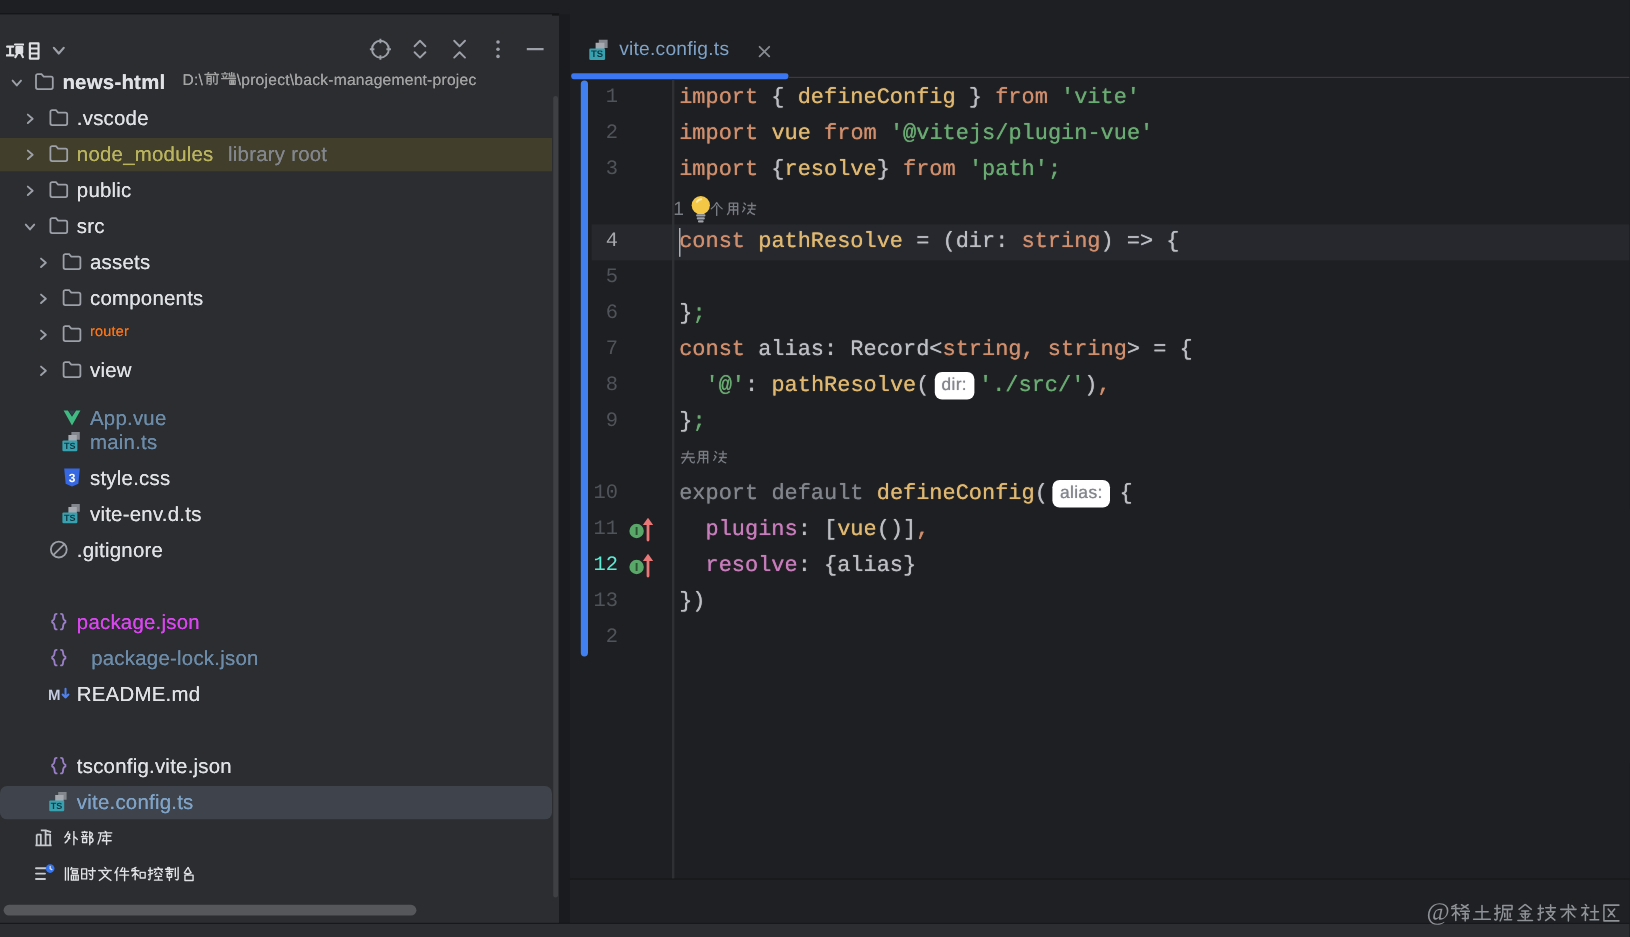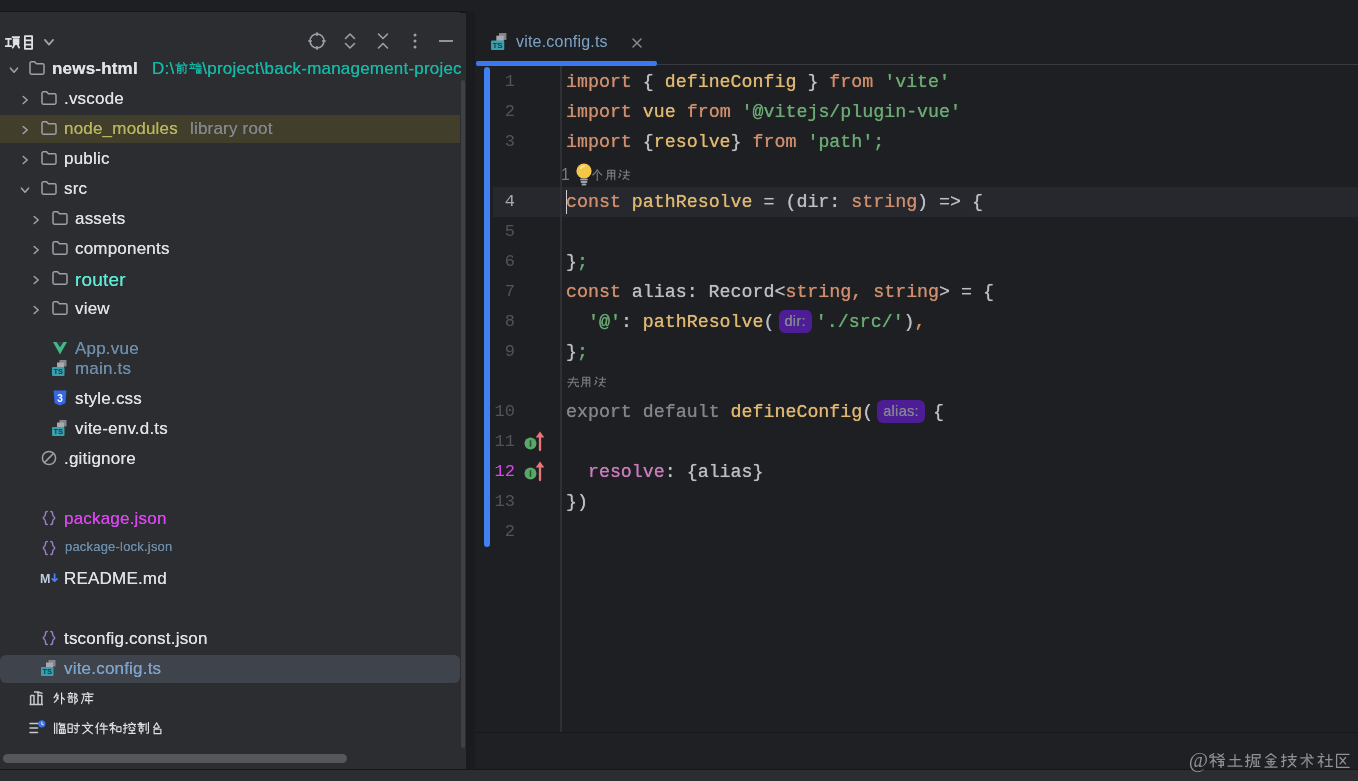--- a/index.html
+++ b/index.html
@@ -7,21 +7,21 @@
 .cj{width:13px;height:13px;display:inline-block;vertical-align:-1px;margin:0 .5px;stroke:currentColor;stroke-width:9px}
 .cjb{width:15px;height:15px;display:inline-block;vertical-align:-2px;margin:0 .5px;stroke:currentColor;stroke-width:12px}
 .cji{width:12.5px;height:12.5px;display:inline-block;vertical-align:-1.5px;margin:0 .5px;stroke:currentColor;stroke-width:9px}
 .cjw{width:16px;height:16px;display:inline-block;vertical-align:-2px;margin:0 1px;stroke:currentColor;stroke-width:8px}
 .row{position:absolute;left:0;width:466px;height:30px;overflow:hidden}
 .ic{position:absolute;top:6px}
 .tx{text-shadow:0 0 .5px;position:absolute;top:6px;font-size:17px;color:#DFE1E5;letter-spacing:.2px;white-space:nowrap}
 .cl{text-shadow:0 0 .7px;position:absolute;left:566px;height:30px;line-height:30px;font-family:"Liberation Mono",monospace;font-size:18.3px;white-space:pre;color:#BCBEC4}
 .ln{position:absolute;left:455px;width:60px;height:30px;line-height:30px;text-align:right;font-family:"Liberation Mono",monospace;font-size:17px;color:#50545A}
 .k{color:#CF8E6D}.s{color:#6AAB73}.f{color:#DFB872}.p{color:#C77DBB}.d{color:#82858C}
-.inlay{display:inline-block;vertical-align:1px;height:23px;line-height:23px;background:#4c1d95;border-radius:6px;padding:0 6px;margin:0 4px;font-family:"Liberation Sans",sans-serif;font-size:14.5px;color:#83868D;letter-spacing:.3px}
+.inlay{display:inline-block;vertical-align:1px;height:23px;line-height:23px;background:#ffffff;border-radius:6px;padding:0 6px;margin:0 4px;font-family:"Liberation Sans",sans-serif;font-size:14.5px;color:#83868D;letter-spacing:.3px}
 </style></head><body>
 
 <svg width="0" height="0" style="position:absolute">
 <defs>
 <symbol id="gxiang" viewBox="0 0 100 100">
         <path d="M6 26 H40 M23 26 V72 M4 74 H42 M50 14 H96 M58 28 H90 V60 H58 Z M58 39 H90 M58 50 H90 M66 60 L52 84 M82 60 L94 84" fill="none" stroke-linecap="round" stroke-linejoin="round"></path>
       </symbol>
 <symbol id="gmu" viewBox="0 0 100 100">
         <path d="M26 8 H74 V92 H26 Z M26 36 H74 M26 64 H74" fill="none" stroke-linecap="round" stroke-linejoin="round"></path>
       </symbol>
@@ -139,21 +139,21 @@
         <path d="M4 11 H18" stroke="#9DA0A8" stroke-width="1.8"></path>
       </svg></div>
 <div class="row" style="top:53px">
       <div class="abs" style="left:8px;top:9px"><svg width="12" height="12" viewBox="0 0 12 12">
           <path d="M2.5 4.2 L6 8.2 L9.5 4.2" fill="none" stroke="#9DA0A8" stroke-width="1.6" stroke-linecap="round" stroke-linejoin="round"></path>
         </svg></div>
       <div class="ic" style="left:28px"><svg width="18" height="18" viewBox="0 0 18 18">
           <path d="M2 4.2 C2 3.4 2.6 2.8 3.4 2.8 H6.6 L8.4 4.8 H14.6 C15.4 4.8 16 5.4 16 6.2 V13.8 C16 14.6 15.4 15.2 14.6 15.2 H3.4 C2.6 15.2 2 14.6 2 13.8 Z" fill="none" stroke="#9DA0A8" stroke-width="1.5"></path>
         </svg></div>
       <div class="tx" style="left:52px;color:#DFE1E5;font-size:17px;font-weight:bold">news-html</div>
-      <div class="tx" style="left:152px;color:#14b8a6;font-size:17px">D:\<svg class="cj">
+      <div class="tx" style="left:152px;color:#a3a3a3;font-size:13px">D:\<svg class="cj">
           <use href="#gqian"></use>
         </svg><svg class="cj">
           <use href="#gduan"></use>
         </svg>\project\back-management-projec</div>
     </div>
 <div class="row" style="top:83px">
       <div class="abs" style="left:19px;top:9px"><svg width="12" height="12" viewBox="0 0 12 12">
           <path d="M4.2 2.5 L8.2 6 L4.2 9.5" fill="none" stroke="#9DA0A8" stroke-width="1.6" stroke-linecap="round" stroke-linejoin="round"></path>
         </svg></div>
       <div class="ic" style="left:40px"><svg width="18" height="18" viewBox="0 0 18 18">
@@ -208,21 +208,21 @@
         </svg></div>
       <div class="tx" style="left:75px;color:#DFE1E5;font-size:17px">components</div>
     </div>
 <div class="row" style="top:263px">
       <div class="abs" style="left:30px;top:9px"><svg width="12" height="12" viewBox="0 0 12 12">
           <path d="M4.2 2.5 L8.2 6 L4.2 9.5" fill="none" stroke="#9DA0A8" stroke-width="1.6" stroke-linecap="round" stroke-linejoin="round"></path>
         </svg></div>
       <div class="ic" style="left:51px"><svg width="18" height="18" viewBox="0 0 18 18">
           <path d="M2 4.2 C2 3.4 2.6 2.8 3.4 2.8 H6.6 L8.4 4.8 H14.6 C15.4 4.8 16 5.4 16 6.2 V13.8 C16 14.6 15.4 15.2 14.6 15.2 H3.4 C2.6 15.2 2 14.6 2 13.8 Z" fill="none" stroke="#9DA0A8" stroke-width="1.5"></path>
         </svg></div>
-      <div class="tx" style="left:75px;color:#5eead4;font-size:19px">router</div>
+      <div class="tx" style="left:75px;color:#f97316;font-size:12px">router</div>
     </div>
 <div class="row" style="top:293px">
       <div class="abs" style="left:30px;top:9px"><svg width="12" height="12" viewBox="0 0 12 12">
           <path d="M4.2 2.5 L8.2 6 L4.2 9.5" fill="none" stroke="#9DA0A8" stroke-width="1.6" stroke-linecap="round" stroke-linejoin="round"></path>
         </svg></div>
       <div class="ic" style="left:51px"><svg width="18" height="18" viewBox="0 0 18 18">
           <path d="M2 4.2 C2 3.4 2.6 2.8 3.4 2.8 H6.6 L8.4 4.8 H14.6 C15.4 4.8 16 5.4 16 6.2 V13.8 C16 14.6 15.4 15.2 14.6 15.2 H3.4 C2.6 15.2 2 14.6 2 13.8 Z" fill="none" stroke="#9DA0A8" stroke-width="1.5"></path>
         </svg></div>
       <div class="tx" style="left:75px;color:#DFE1E5;font-size:17px">view</div>
     </div>
@@ -268,34 +268,34 @@
 <div class="row" style="top:503px">
       <div class="ic" style="left:40px"><svg width="18" height="18" viewBox="0 0 18 18">
           <path d="M7.2 2.5 C5.5 2.5 5.5 3.4 5.5 4.6 C5.5 6.4 5.3 7.6 3.5 8.4 V9.6 C5.3 10.4 5.5 11.6 5.5 13.4 C5.5 14.6 5.5 15.5 7.2 15.5 M10.8 2.5 C12.5 2.5 12.5 3.4 12.5 4.6 C12.5 6.4 12.7 7.6 14.5 8.4 V9.6 C12.7 10.4 12.5 11.6 12.5 13.4 C12.5 14.6 12.5 15.5 10.8 15.5" fill="none" stroke="#9B7EC8" stroke-width="1.5" stroke-linecap="round"></path>
         </svg></div>
       <div class="tx" style="left:64px;color:#d946ef;font-size:17px">package.json</div>
     </div>
 <div class="row" style="top:533px">
       <div class="ic" style="left:40px"><svg width="18" height="18" viewBox="0 0 18 18">
           <path d="M7.2 2.5 C5.5 2.5 5.5 3.4 5.5 4.6 C5.5 6.4 5.3 7.6 3.5 8.4 V9.6 C5.3 10.4 5.5 11.6 5.5 13.4 C5.5 14.6 5.5 15.5 7.2 15.5 M10.8 2.5 C12.5 2.5 12.5 3.4 12.5 4.6 C12.5 6.4 12.7 7.6 14.5 8.4 V9.6 C12.7 10.4 12.5 11.6 12.5 13.4 C12.5 14.6 12.5 15.5 10.8 15.5" fill="none" stroke="#9B7EC8" stroke-width="1.5" stroke-linecap="round"></path>
         </svg></div>
-      <div class="tx" style="left:65px;color:#6C8CA9;font-size:13px">package-lock.json</div>
+      <div class="tx" style="left:76px;color:#6C8CA9;font-size:17px">package-lock.json</div>
     </div>
 <div class="row" style="top:563px">
       <div class="ic" style="left:40px"><svg width="19" height="18" viewBox="0 0 19 18">
           <text x="0" y="14" font-family="Liberation Sans,sans-serif" font-size="12.5" font-weight="bold" fill="#C2CBDF">M</text>
           <path d="M14.6 5 V12.2 M14.6 12.2 L12.2 9.8 M14.6 12.2 L17 9.8" fill="none" stroke="#4D82F5" stroke-width="1.7" stroke-linecap="round" stroke-linejoin="round"></path>
         </svg></div>
       <div class="tx" style="left:64px;color:#DFE1E5;font-size:17px">README.md</div>
     </div>
 <div class="row" style="top:623px">
       <div class="ic" style="left:40px"><svg width="18" height="18" viewBox="0 0 18 18">
           <path d="M7.2 2.5 C5.5 2.5 5.5 3.4 5.5 4.6 C5.5 6.4 5.3 7.6 3.5 8.4 V9.6 C5.3 10.4 5.5 11.6 5.5 13.4 C5.5 14.6 5.5 15.5 7.2 15.5 M10.8 2.5 C12.5 2.5 12.5 3.4 12.5 4.6 C12.5 6.4 12.7 7.6 14.5 8.4 V9.6 C12.7 10.4 12.5 11.6 12.5 13.4 C12.5 14.6 12.5 15.5 10.8 15.5" fill="none" stroke="#9B7EC8" stroke-width="1.5" stroke-linecap="round"></path>
         </svg></div>
-      <div class="tx" style="left:64px;color:#DFE1E5;font-size:17px">tsconfig.const.json</div>
+      <div class="tx" style="left:64px;color:#DFE1E5;font-size:17px">tsconfig.vite.json</div>
     </div>
 <div class="row" style="top:653px">
       <div class="abs" style="left:0;top:2px;width:460px;height:28px;background:#3F444C;border-radius:6px"></div>
       <div class="ic" style="left:40px"><svg width="18" height="18" viewBox="0 0 18 18">
           <path d="M8.5 1 H15.5 V7.5 H8.5 Z" fill="#83868C"></path>
           <path d="M6 3.5 H13 V9.5 H6 Z" fill="#A6A9AF"></path>
           <rect x="1" y="8" width="12.5" height="9" rx="1" fill="#38A0AE"></rect>
           <text x="7.2" y="15" font-family="Liberation Sans,sans-serif" font-size="7.5" font-weight="bold" fill="#0F3A45" text-anchor="middle">TS</text>
         </svg></div>
       <div class="tx" style="left:64px;color:#7FA3C8;font-size:17px">vite.config.ts</div>
@@ -384,21 +384,21 @@
 <div class="ln" style="top:97px;color:#50545A">2</div>
 <div class="ln" style="top:127px;color:#50545A">3</div>
 <div class="ln" style="top:187px;color:#A6A8AE">4</div>
 <div class="ln" style="top:217px;color:#50545A">5</div>
 <div class="ln" style="top:247px;color:#50545A">6</div>
 <div class="ln" style="top:277px;color:#50545A">7</div>
 <div class="ln" style="top:307px;color:#50545A">8</div>
 <div class="ln" style="top:337px;color:#50545A">9</div>
 <div class="ln" style="top:397px;color:#50545A">10</div>
 <div class="ln" style="top:427px;color:#50545A">11</div>
-<div class="ln" style="top:457px;color:#d946ef">12</div>
+<div class="ln" style="top:457px;color:#5eead4">12</div>
 <div class="ln" style="top:487px;color:#50545A">13</div>
 <div class="ln" style="top:517px;color:#50545A">2</div>
 <div class="abs" style="left:524px;top:436px"><svg width="13" height="13" viewBox="0 0 13 13">
         <circle cx="6.5" cy="6.5" r="6" fill="#59A869"></circle>
         <path d="M6.5 3.2 V9.8" stroke="#2B5231" stroke-width="1.6"></path>
       </svg></div>
 <div class="abs" style="left:533px;top:430px"><svg width="14" height="22" viewBox="0 0 14 22">
         <path d="M7 20 V5" stroke="#E97777" stroke-width="2.3" stroke-linecap="round"></path>
         <path d="M7 1.4 L11.3 7.4 H2.7 Z" fill="#E97777"></path>
       </svg></div>
@@ -432,20 +432,21 @@
 <div class="cl" style="top:307px;left:566px">  <span class="s">'@'</span>: <span class="f">pathResolve</span>(<span class="inlay">dir:</span><span class="s">'./src/'</span>)<span class="k">,</span></div>
 <div class="cl" style="top:337px;left:566px">}<span class="s">;</span></div>
 <div class="abs" style="left:566px;top:367px;width:300px;height:30px;line-height:30px;font-size:16px;color:#787C83"><svg class="cji">
         <use href="#gwu"></use>
       </svg><svg class="cji">
         <use href="#gyong"></use>
       </svg><svg class="cji">
         <use href="#gfa"></use>
       </svg></div>
 <div class="cl" style="top:397px;left:566px"><span class="d">export</span> <span class="d">default</span> <span class="f">defineConfig</span>(<span class="inlay">alias:</span><span style="display:inline-block;width:4px"></span>{</div>
+<div class="cl" style="top:427px;left:566px">  <span class="p">plugins</span>: [<span class="f">vue</span>()]<span class="k">,</span></div>
 <div class="cl" style="top:457px;left:566px">  <span class="p">resolve</span>: {alias}</div>
 <div class="cl" style="top:487px;left:566px">})</div>
 <div class="abs" style="left:0;top:748px;width:1352px;text-align:right;font-family:'Liberation Serif',serif;font-size:21px;color:#8E9196">@<svg class="cjw">
         <use href="#gxi"></use>
       </svg><svg class="cjw">
         <use href="#gtu"></use>
       </svg><svg class="cjw">
         <use href="#gjue"></use>
       </svg><svg class="cjw">
         <use href="#gjin"></use>

